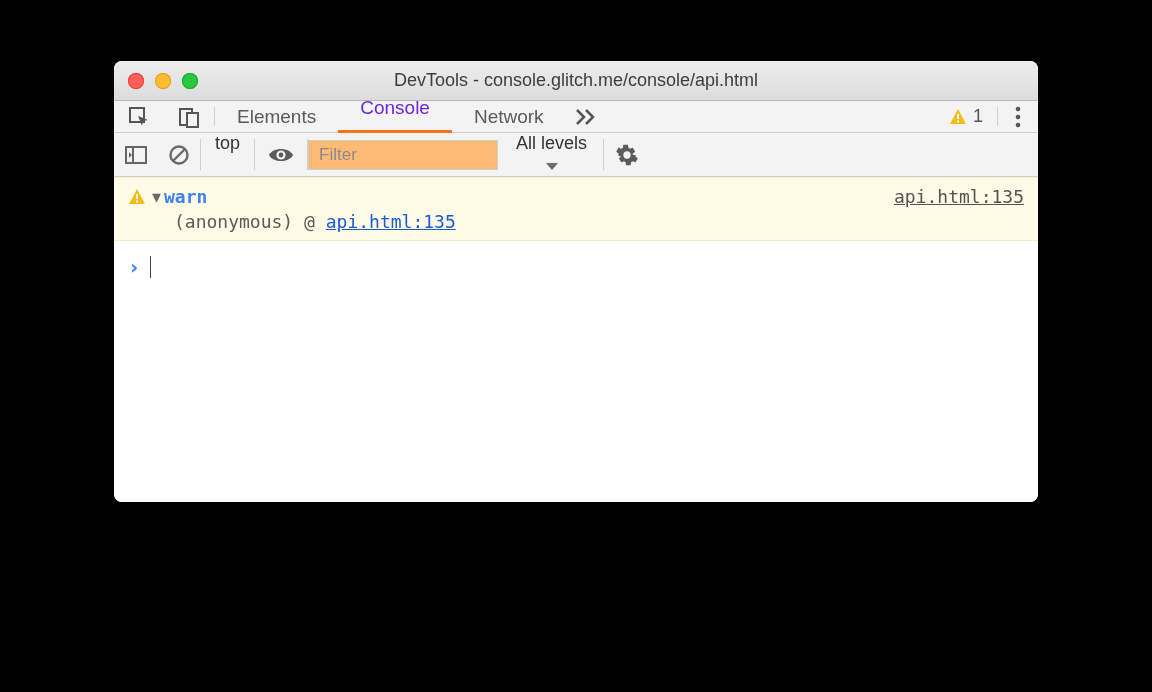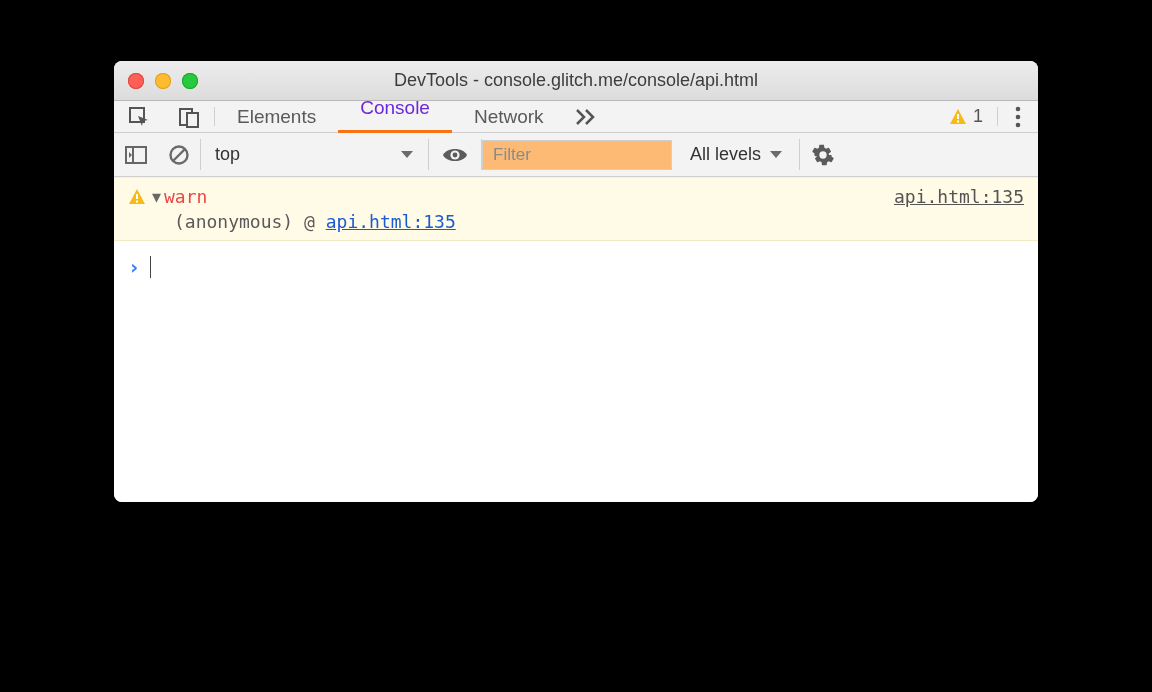--- a/index.html
+++ b/index.html
@@ -106,20 +106,21 @@
     display:flex; align-items:center; justify-content:center;
     padding: 0 10px;
     cursor:pointer;
   }
   .context-select {
     display:flex; align-items:center;
     padding: 0 14px;
     gap: 160px;
     cursor:pointer;
     color:#333;
+    flex-direction:column;
   }
   .filter-box {
     flex: 0 0 190px;
     display:flex; align-items:center;
   }
   .filter-box input {
     width:100%; height:30px;
     border:1px solid #cfcfcf;
     background:#fdba74;
     padding: 0 10px;
@@ -127,20 +128,21 @@
     color:#555;
     outline:none;
   }
   .filter-box input::placeholder { color:#8a8a8a; }
   .levels {
     display:flex; align-items:center; gap:8px;
     padding: 0 16px 0 18px;
     color:#333;
     cursor:pointer;
     white-space:nowrap;
+    flex-direction:column;
   }
   .gear-cell { width:46px; display:flex; align-items:center; justify-content:center; cursor:pointer; }
   
   .console {
     flex:1;
     background:#fff;
     font-family: Menlo, Consolas, monospace;
     font-size:18px;
     overflow:hidden;
   }
@@ -151,21 +153,21 @@
     padding: 8px 14px 6px 14px;
     color:#5c3c00;
   }
   .msg-row1 { display:flex; align-items:flex-start; }
   .msg-tri {
     font-size:15px; color:#6a6964;
     margin: 2px 3px 0 6px;
     cursor:pointer;
     user-select:none;
   }
-  .msg-text { flex:1; color:#ef4444; }
+  .msg-text { flex:1; color:#3b82f6;font-weight:bold; }
   .msg-src {
     color:#545454;
     text-decoration: underline;
     cursor:pointer;
   }
   .msg-row2 {
     padding: 4px 0 2px 46px;
     color:#5a5a5a;
   }
   .msg-row2 .link { color:#195bd3; text-decoration:underline; cursor:pointer; }

